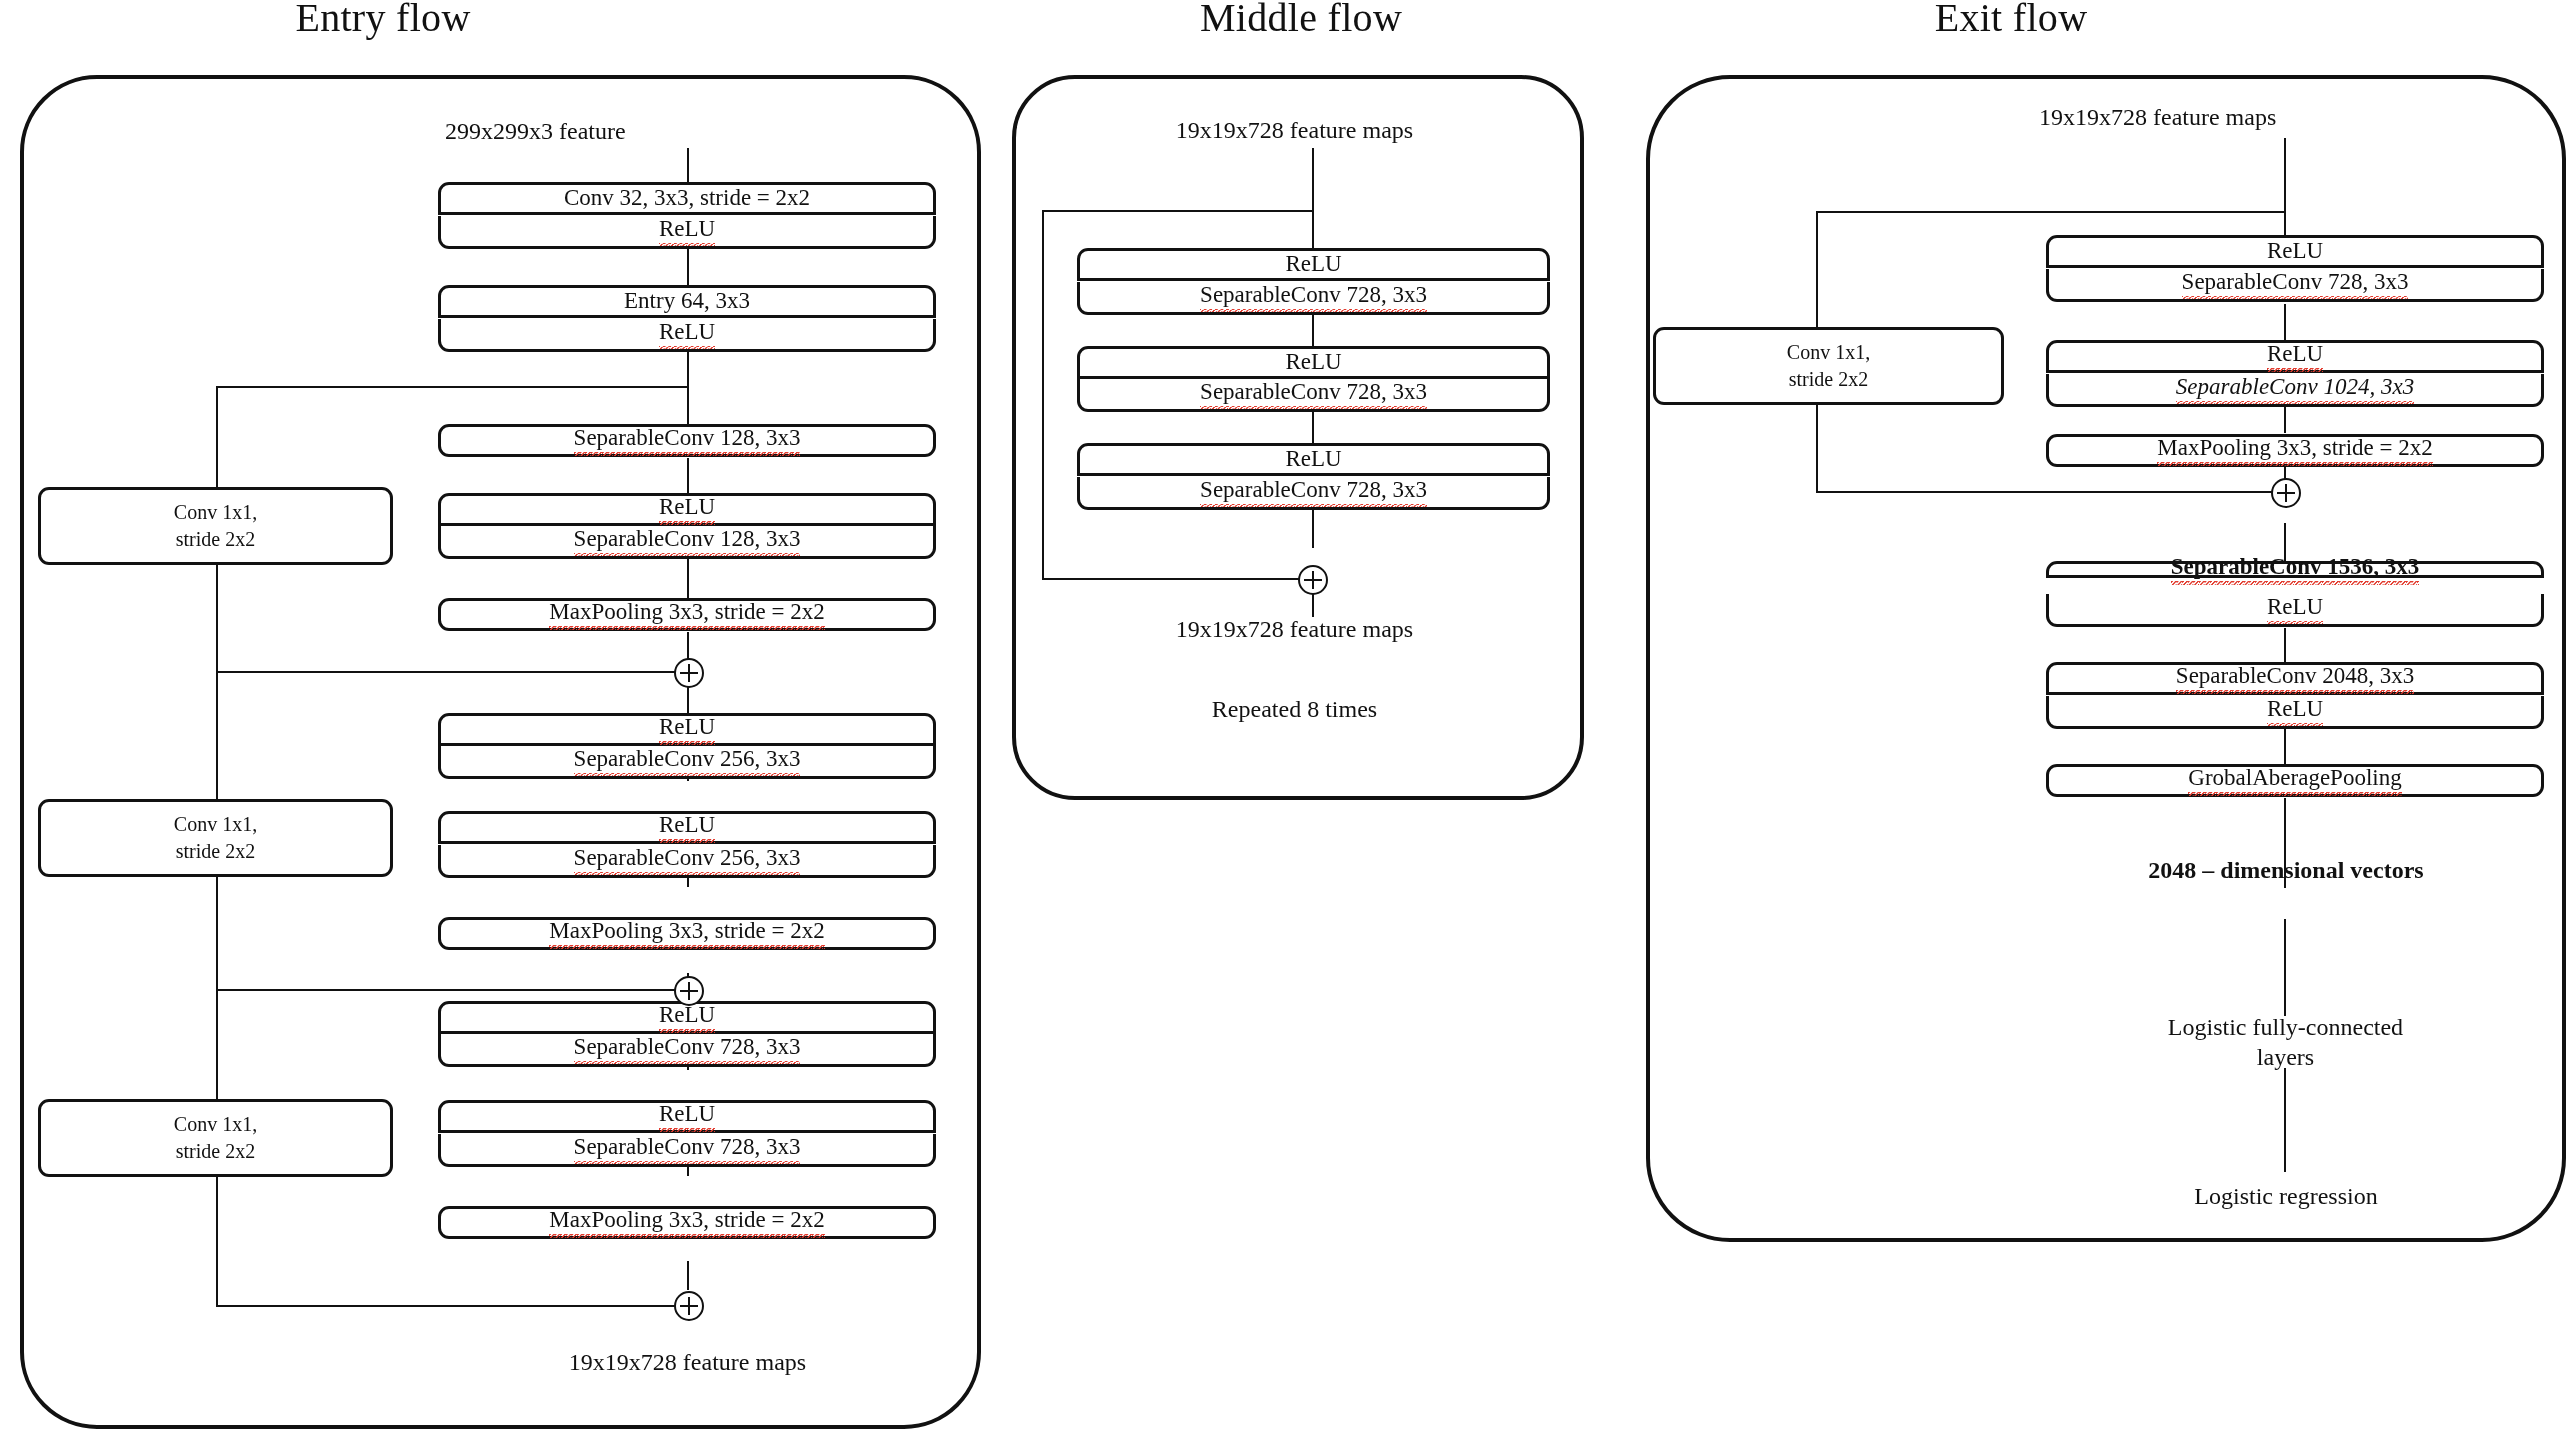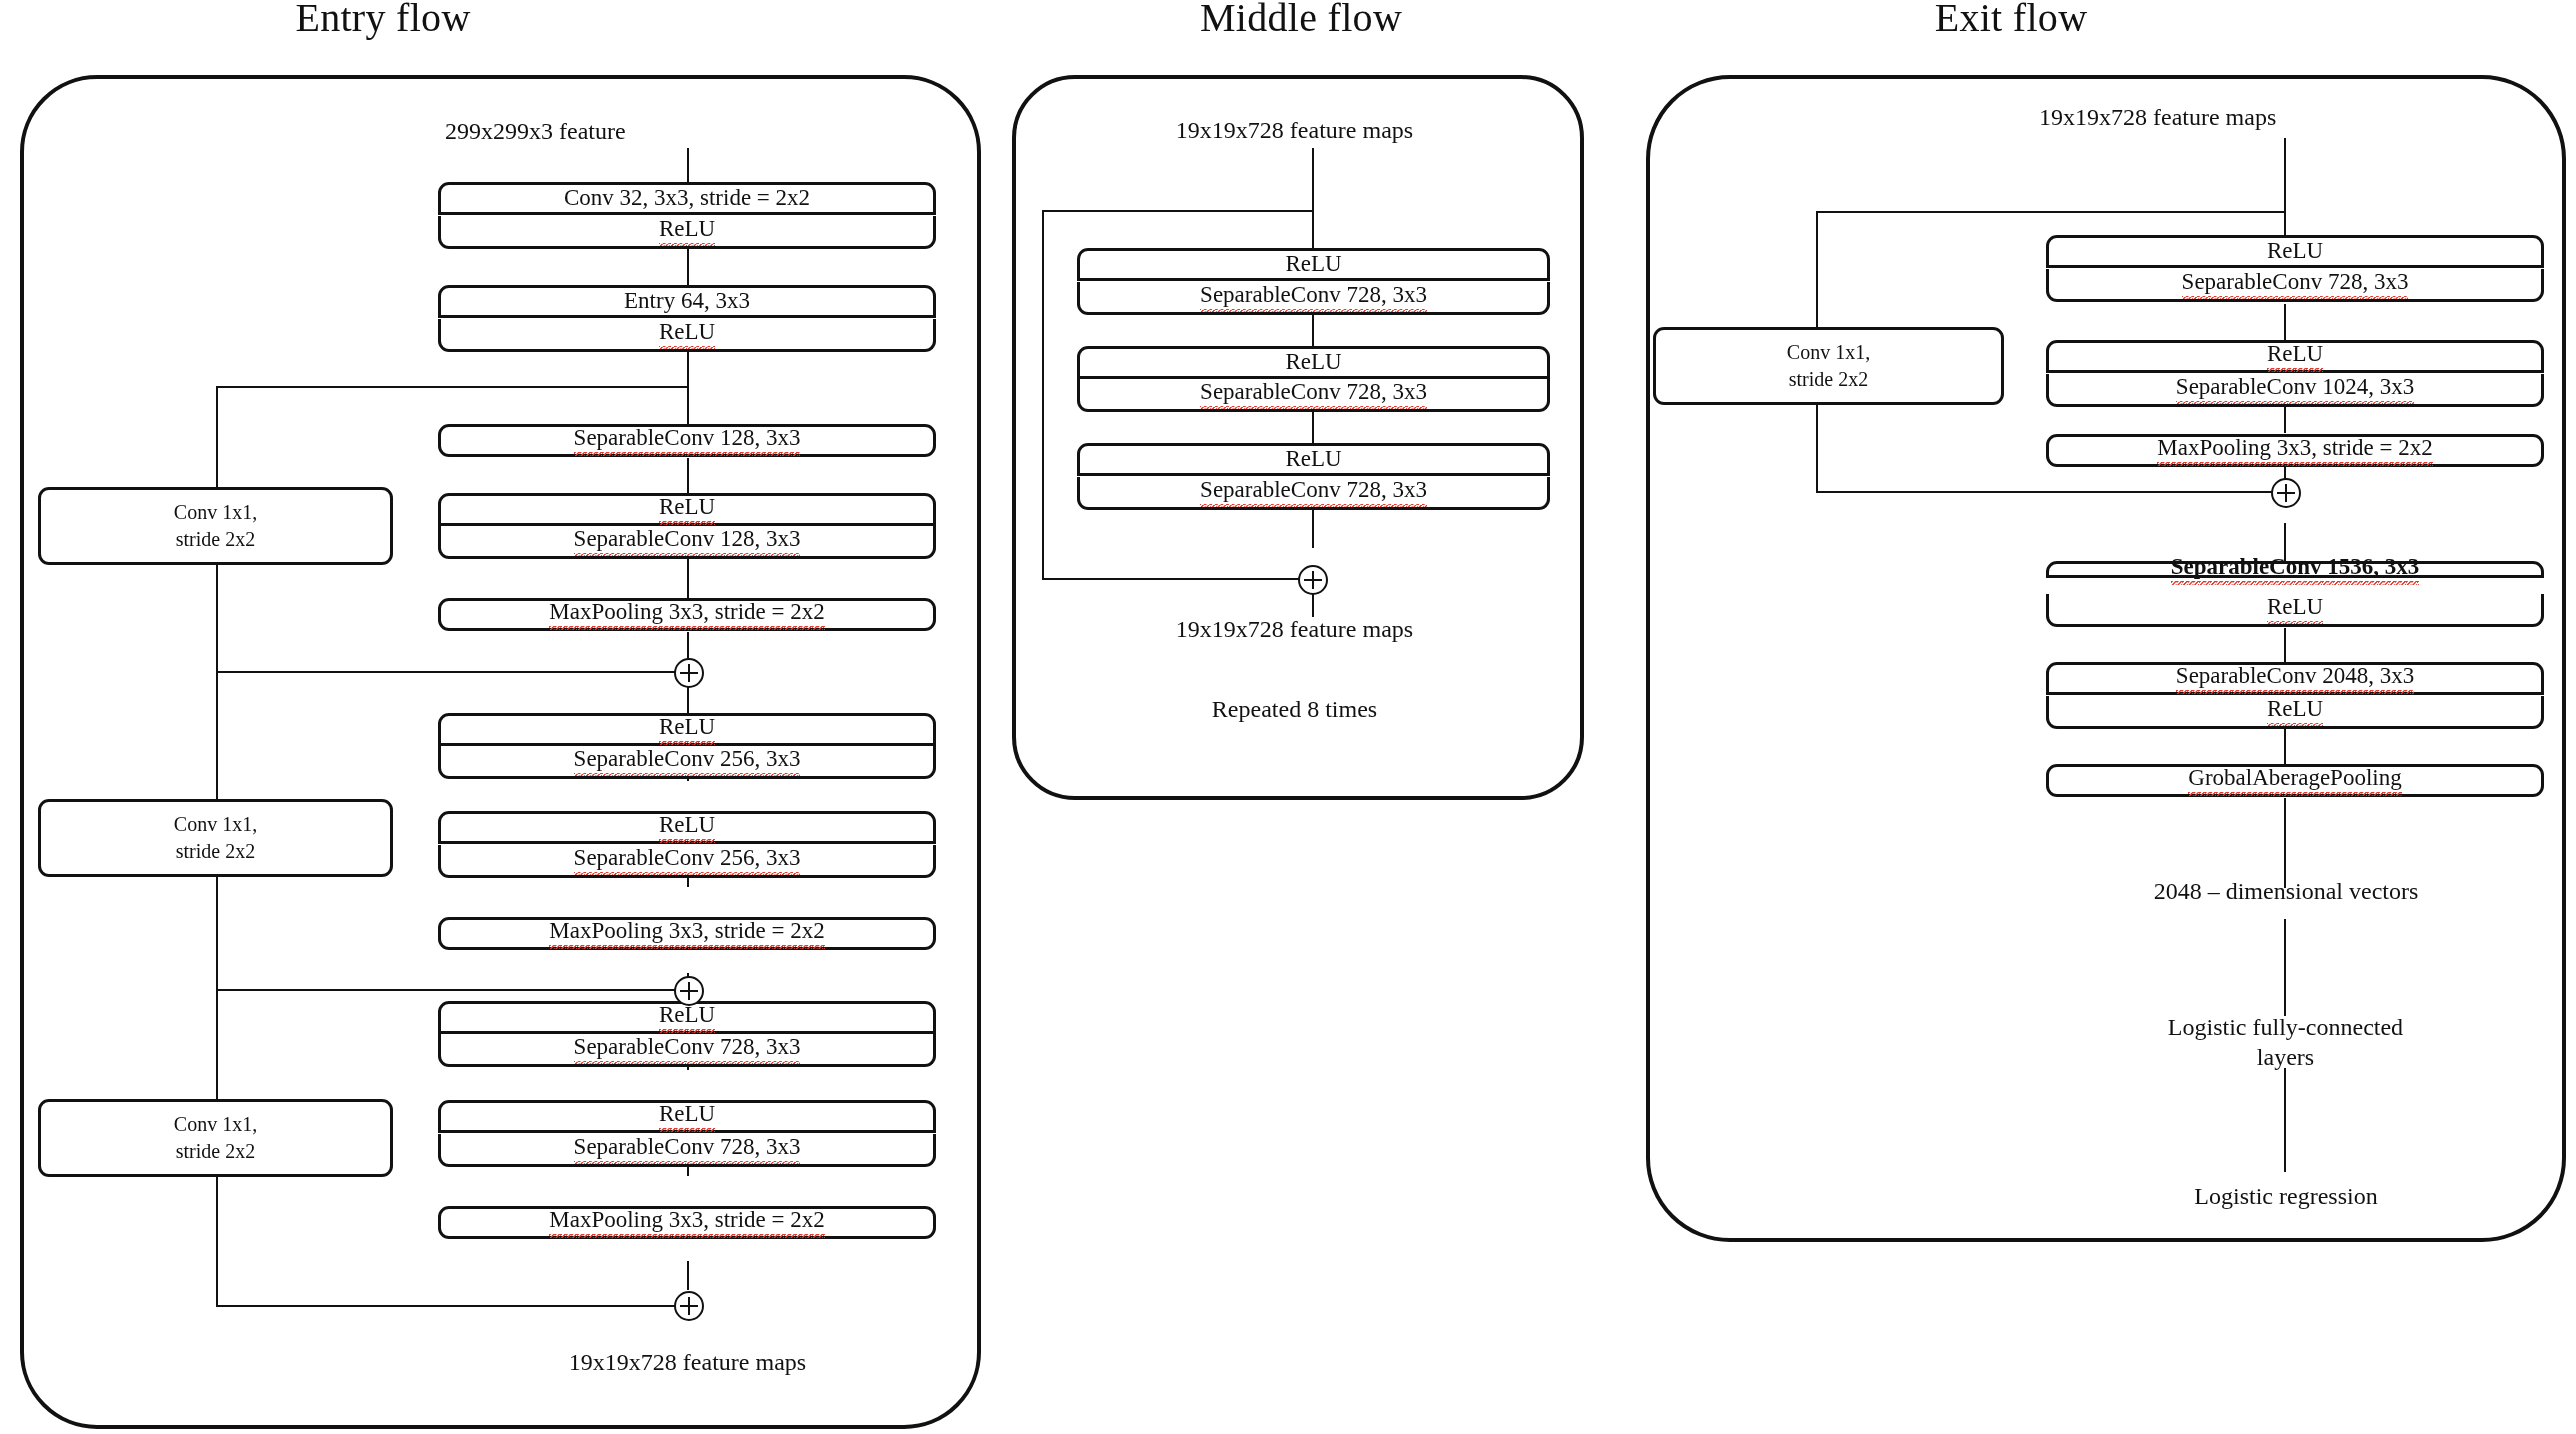--- a/index.html
+++ b/index.html
@@ -232,21 +232,21 @@
 <div class="op stack-top" style="left:2046px;top:235px;width:498px;height:33px;">
   <span class="lbl">ReLU</span>
   </div>
 <div class="op stack-bot" style="left:2046px;top:269px;width:498px;height:33px;">
   <span class="lbl sq">SeparableConv 728, 3x3</span>
   </div>
 
 <div class="op stack-top" style="left:2046px;top:340px;width:498px;height:33px;">
   <span class="lbl sq">ReLU</span>
   </div>
-<div class="op stack-bot" style="left:2046px;top:374px;width:498px;height:33px;">
+<div class="op stack-bot" style="left:2046px;top:374px;width:498px;height:33px;font-style:italic;">
   <span class="lbl sq">SeparableConv 1024, 3x3</span>
   </div>
 
 <div class="op" style="left:2046px;top:434px;width:498px;height:33px;">
   <span class="lbl sq">MaxPooling 3x3, stride = 2x2</span>
   </div>
 
 <div class="plus" style="left:2271px;top:478px;"></div>
 
 <div class="op stack-top" style="left:2046px;top:561px;width:498px;height:17px;font-weight:bold;">
@@ -260,21 +260,21 @@
   <span class="lbl sq">SeparableConv 2048, 3x3</span>
   </div>
 <div class="op stack-bot" style="left:2046px;top:696px;width:498px;height:33px;">
   <span class="lbl sq">ReLU</span>
   </div>
 
 <div class="op" style="left:2046px;top:764px;width:498px;height:33px;">
   <span class="lbl sq">GrobalAberagePooling</span>
   </div>
 
-<div class="note" style="left:2039px;top:878px;width:494px;">2048 – dimensional vectors</div>
+<div class="note" style="left:2039px;top:857px;width:494px;font-weight:bold;">2048 – dimensional vectors</div>
 
 <div class="note two-line" style="left:2070px;top:1012px;width:431px;">
   <span>Logistic fully-connected</span><br>
   <span>layers</span>
 </div>
 
 <div class="note" style="left:2060px;top:1183px;width:452px;">Logistic regression</div>
 
 
 </body></html>

